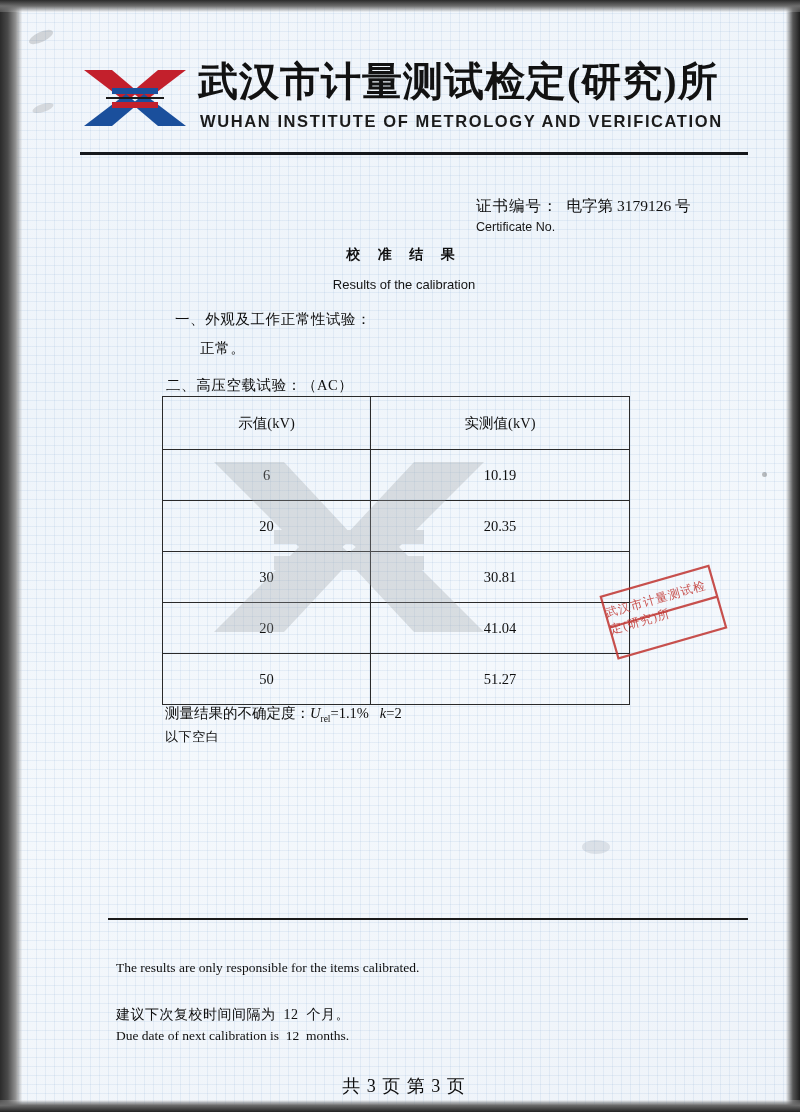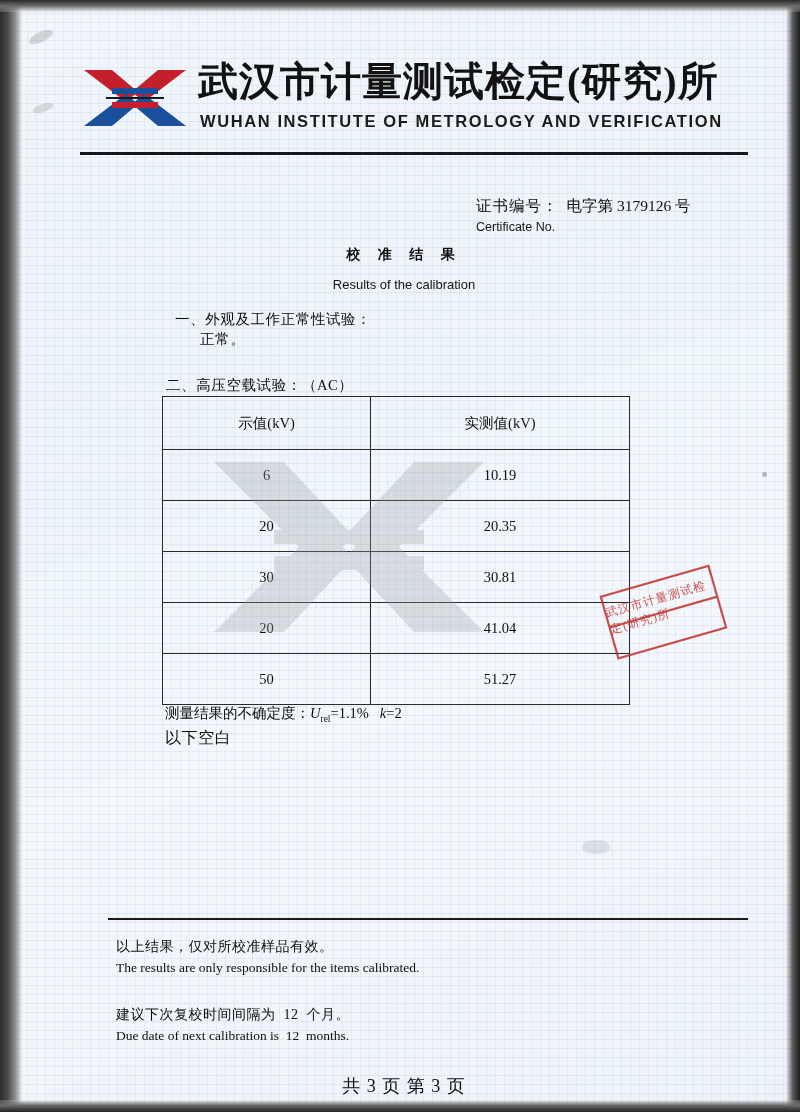--- a/index.html
+++ b/index.html
@@ -158,21 +158,21 @@
     position: absolute;
     left: 153px;
     top: 298px;
     font-size: 14.5px;
     color: #0e0e0e;
     letter-spacing: 0.6px;
   }
   .sec1-val {
     position: absolute;
     left: 178px;
-    top: 318px;
+    top: 327px;
     font-size: 14.5px;
     color: #0e0e0e;
     letter-spacing: 0.6px;
   }
   .sec2 {
     position: absolute;
     left: 144px;
     top: 364px;
     font-size: 14.5px;
     color: #0e0e0e;
@@ -222,21 +222,21 @@
     top: 692px;
     font-size: 14.5px;
     color: #0e0e0e;
   }
   .uncert sub { font-size: 9.5px; }
   .uncert .ital { font-style: italic; }
   .blank-note {
     position: absolute;
     left: 143px;
     top: 716px;
-    font-size: 16px;
+    font-size: 13px;
     color: #0e0e0e;
     letter-spacing: 0.6px;
   }
 
   
   .stamp {
     position: absolute;
     left: 572px;
     top: 552px;
     width: 140px;
@@ -407,21 +407,20 @@
       </svg>
     </div>
     <div class="stamp-text">武汉市计量测试检定(研究)所</div>
 
     <div class="uncert">
       <span>测量结果的不确定度：</span><span class="ital">U</span><sub>rel</sub><span>=1.1%</span>&nbsp;&nbsp;&nbsp;<span class="ital">k</span><span>=2</span>
     </div>
     <div class="blank-note">以下空白</div>
 
     <div class="footer-rule"></div>
-    <div class="foot-cn1">以上结果，仅对所校准样品有效。</div>
     <div class="foot-en1">The results are only responsible for the items calibrated.</div>
     <div class="foot-cn2">
       <span>建议下次复校时间间隔为</span>&nbsp;&nbsp;<span>12</span>&nbsp;&nbsp;<span>个月。</span>
     </div>
     <div class="foot-en2">
       <span>Due date of next calibration is</span>&nbsp;&nbsp;<span>12</span>&nbsp;&nbsp;<span>months.</span>
     </div>
     <div class="page-num">共 3 页 第 3 页</div>
 
     <div class="smudge" style="left:6px; top:20px; width:26px; height:10px; background:rgba(90,90,90,0.22); transform:rotate(-25deg);"></div>

